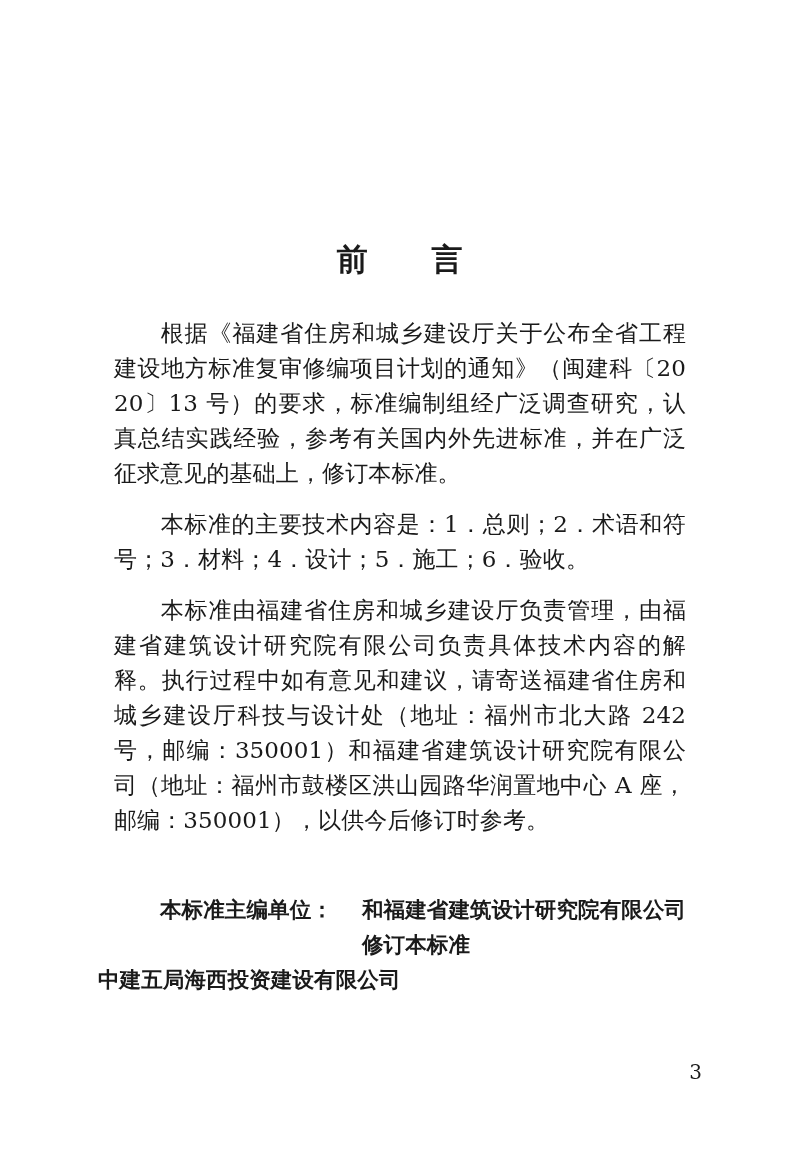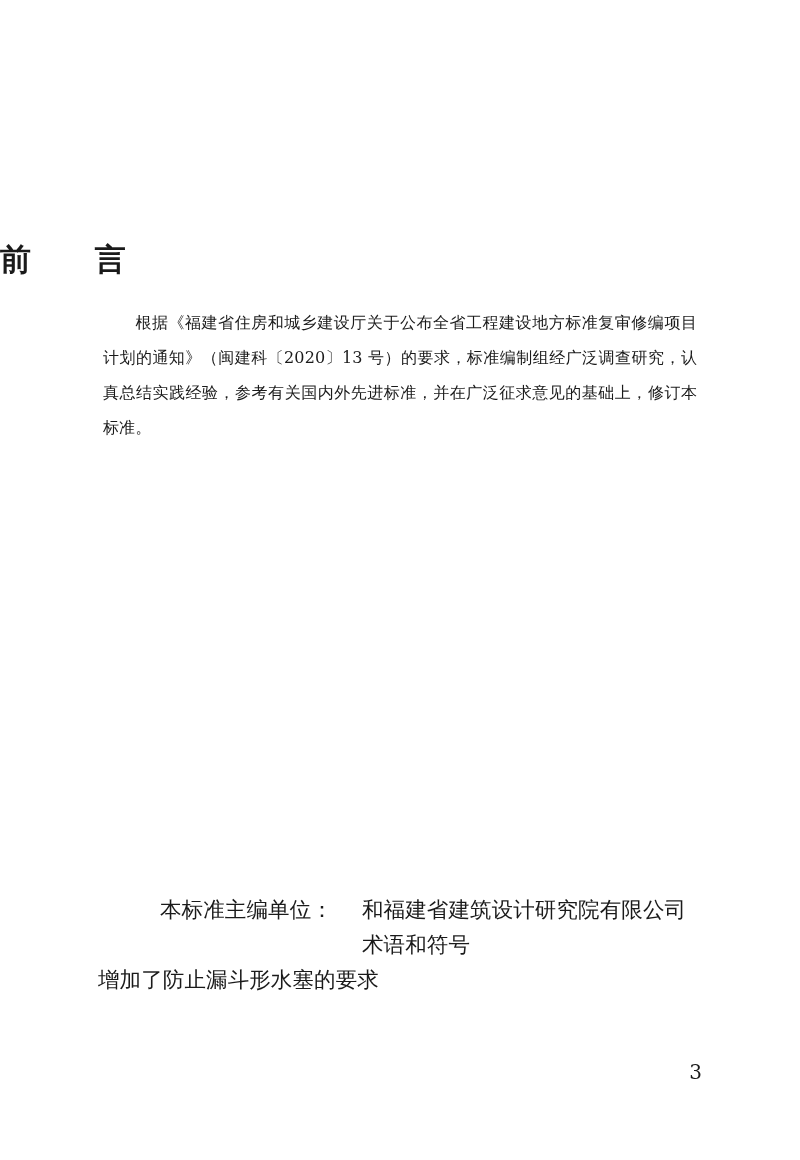--- a/index.html
+++ b/index.html
@@ -24,64 +24,65 @@
     height: 1160px;
     background: #ffffff;
   }
 
   
   .doc-title {
     position: absolute;
     left: 0;
     top: 216px;
     width: 800px;
-    text-align: left;
+    text-align: center;
     font-size: 31px;
     font-weight: bold;
     letter-spacing: 0.02em;
     line-height: 44px;
     font-family: "DejaVu Serif", "Liberation Serif", serif;
     white-space: pre;
   }
 
   
   .body-block {
     position: absolute;
     left: 98px;
     top: 300px;
     width: 604px;
   }
 
   .para {
-    font-size: 16px;
+    font-size: 23px;
     line-height: 35px;
     text-align: justify;
     text-justify: inter-character;
     text-align-last: left;
-    margin: 5px;
+    margin: 16px;
     letter-spacing: 0.005em;
     word-break: break-all;
   }
   .para.indent {
     text-indent: 2.03em;
   }
 
   
   .units-block {
     position: absolute;
     left: 98px;
     top: 892px;
     width: 604px;
   }
   .unit-row {
     display: flex;
     align-items: flex-start;
     height: 35px;
     line-height: 35px;
     font-size: 21.5px;
+    font-weight: bold;
   }
   .unit-label {
     width: 264px;
     padding-left: 62px;
     box-sizing: border-box;
     white-space: pre;
     letter-spacing: 0.005em;
   }
   .unit-value {
     white-space: pre;
@@ -101,31 +102,33 @@
 </style>
 </head>
 <body>
 
 <div class="page">
 
   <h1 class="doc-title">前　　言</h1>
 
   <div class="body-block">
     <p class="para indent">根据《福建省住房和城乡建设厅关于公布全省工程建设地方标准复审修编项目计划的通知》（闽建科〔2020〕13 号）的要求，标准编制组经广泛调查研究，认真总结实践经验，参考有关国内外先进标准，并在广泛征求意见的基础上，修订本标准。</p>
+    <p class="para indent">本标准的主要技术内容是：1．总则；2．术语和符号；3．材料；4．设计；5．施工；6．验收。</p>
+    <p class="para indent">本标准由福建省住房和城乡建设厅负责管理，由福建省建筑设计研究院有限公司负责具体技术内容的解释。执行过程中如有意见和建议，请寄送福建省住房和城乡建设厅科技与设计处（地址：福州市北大路 242 号，邮编：350001）和福建省建筑设计研究院有限公司（地址：福州市鼓楼区洪山园路华润置地中心 A 座，邮编：350001），以供今后修订时参考。</p>
   </div>
 
   <div class="units-block">
     <div class="unit-row">
       <span class="unit-label">本标准主编单位：</span>
       <span class="unit-value">和福建省建筑设计研究院有限公司</span>
     </div>
     <div class="unit-row">
       <span class="unit-label"></span>
-      <span class="unit-value">术语和符号</span>
+      <span class="unit-value">修订本标准</span>
     </div>
     <div class="unit-row">
-      <span class="unit-value">增加了防止漏斗形水塞的要求</span>
+      <span class="unit-value">中建五局海西投资建设有限公司</span>
     </div>
   </div>
 
   <div class="page-number">3</div>
 
 </div>
 
 </body></html>

